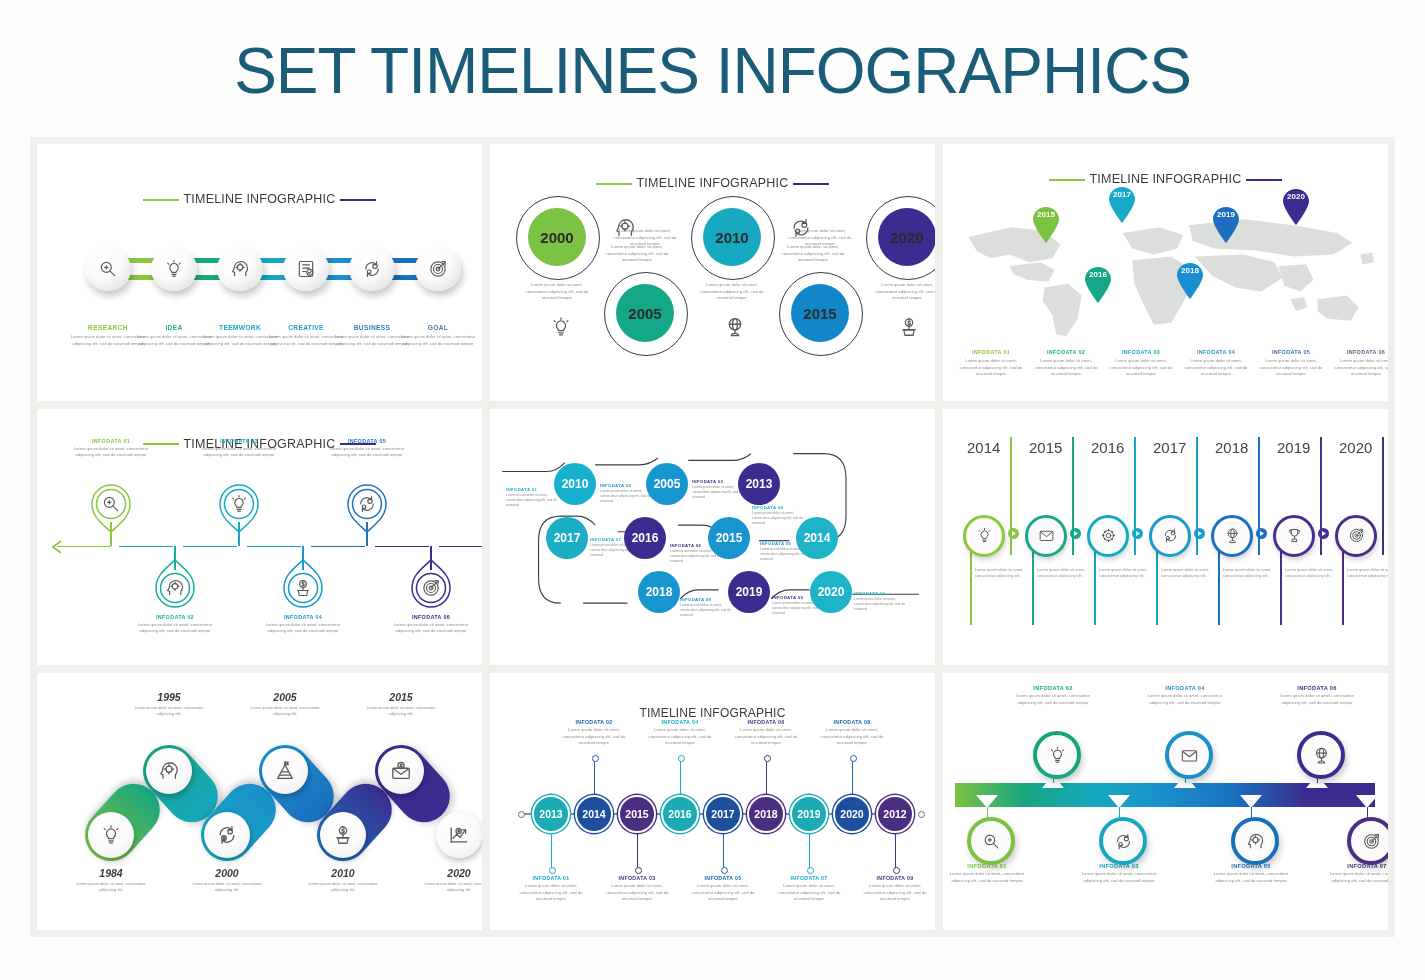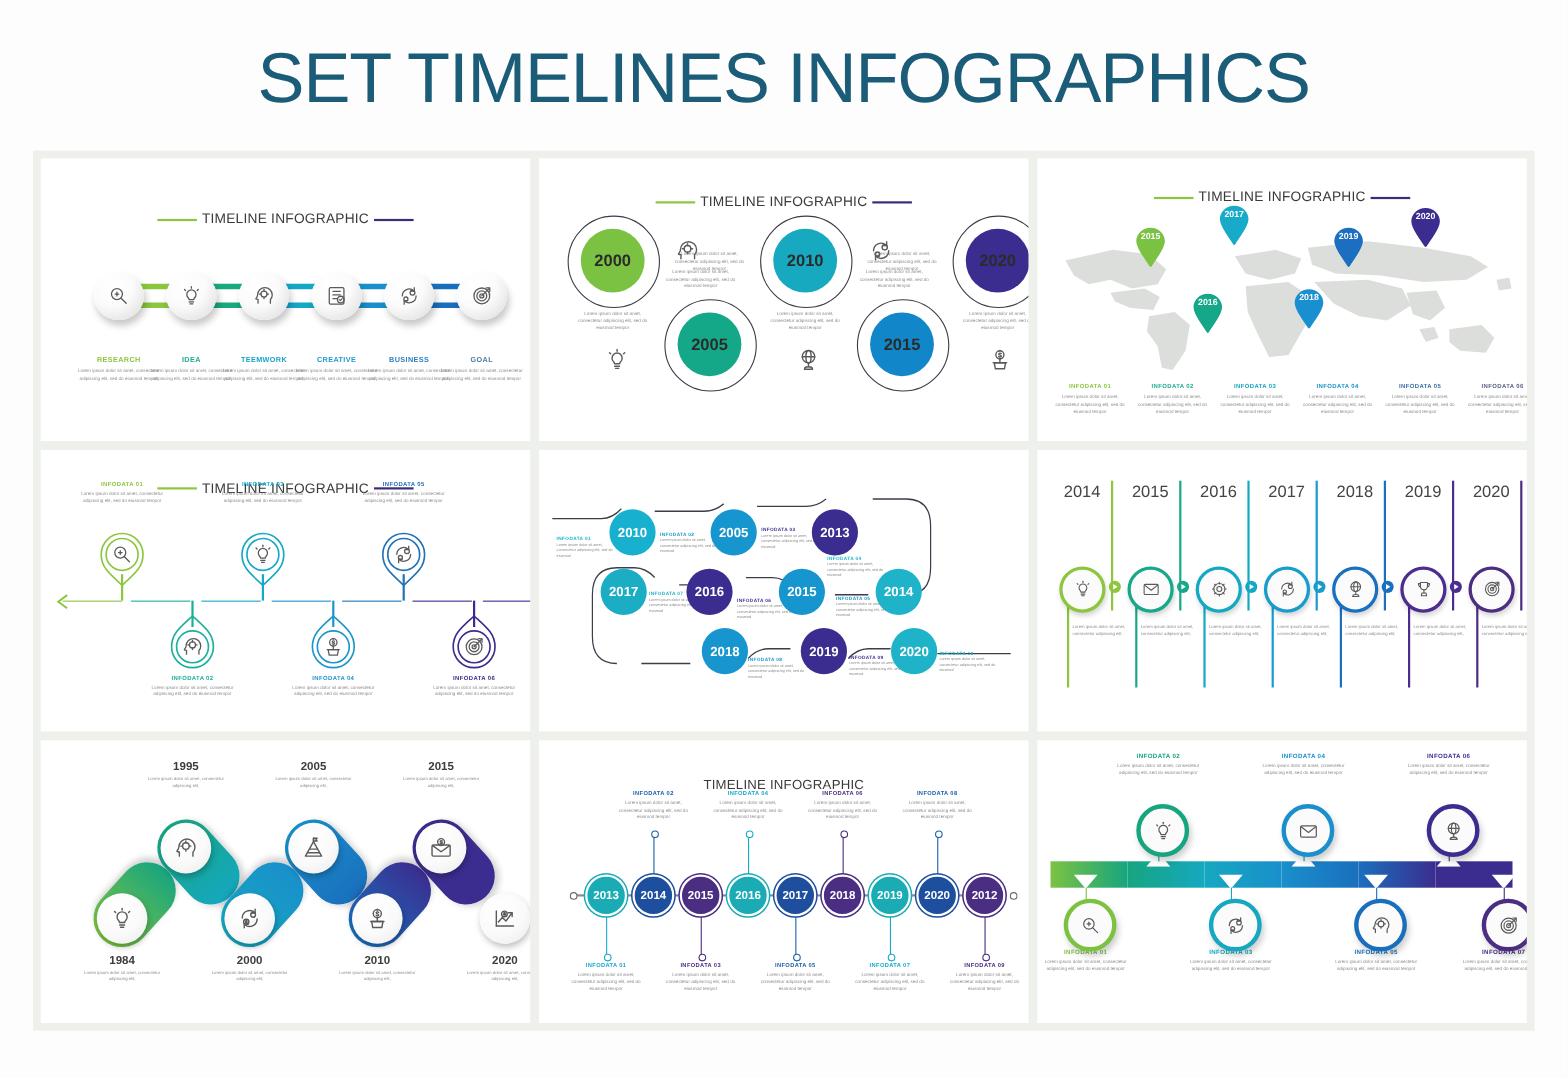--- a/index.html
+++ b/index.html
@@ -97,21 +97,21 @@
     display:flex;align-items:center;justify-content:center;}
 
   
   .zz{position:absolute;width:52px;height:132px;border-radius:26px;z-index:2;
      box-shadow:2px 4px 6px rgba(0,0,0,.18);}
   .zcirc{position:absolute;width:46px;height:46px;border-radius:50%;
     background:radial-gradient(circle at 38% 30%, #ffffff 0%,#fafafa 55%,#e9e9e9 100%);
     box-shadow:1px 3px 6px rgba(0,0,0,.25);
     display:flex;align-items:center;justify-content:center;z-index:5;}
   .zcirc svg{width:22px;height:22px;}
-  .p7-txt{position:absolute;width:72px;text-align:center;}
+  .p7-txt{position:absolute;width:72px;text-align:center;font-style:italic;}
   .p7-year{font-size:10.5px;color:#3d3d3d;font-weight:bold;margin-bottom:2px;}
 
   
   .bead{position:absolute;width:38px;height:38px;border-radius:50%;
     display:flex;align-items:center;justify-content:center;
     color:#fff;font-size:10.5px;font-weight:bold;z-index:4;
     box-sizing:border-box;}
   .p8-txt{position:absolute;width:72px;}
   .p8-txt .idlabel{font-size:5.2px;margin-bottom:2px;}
 

